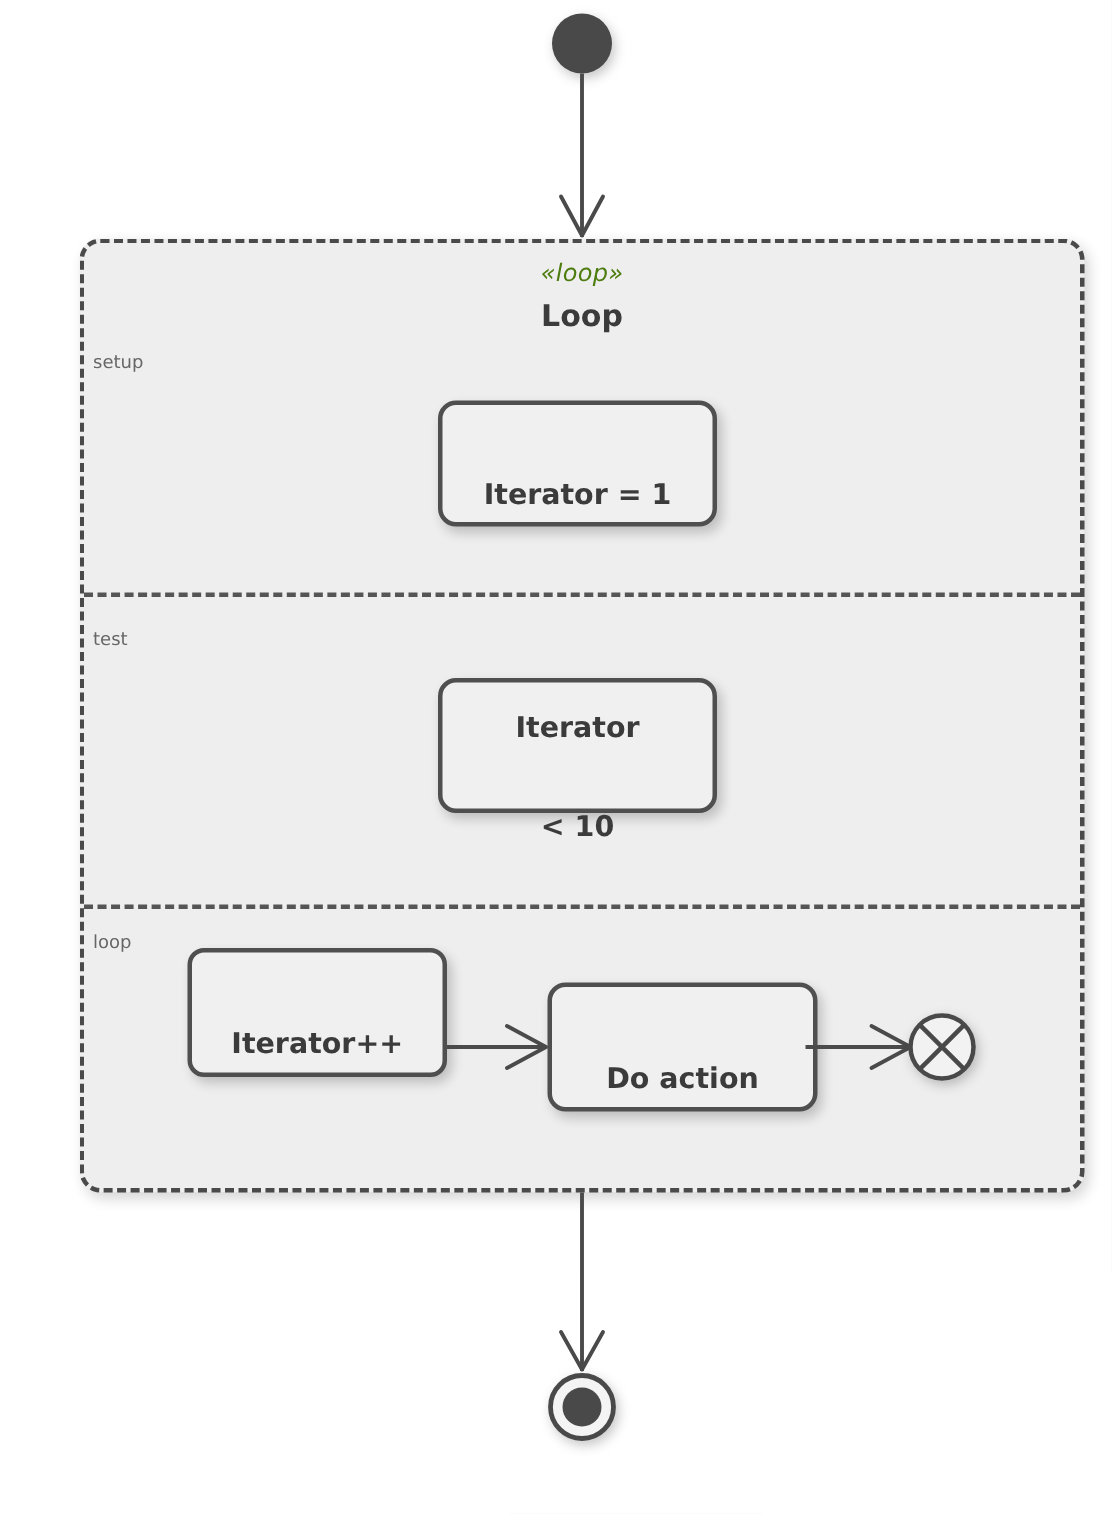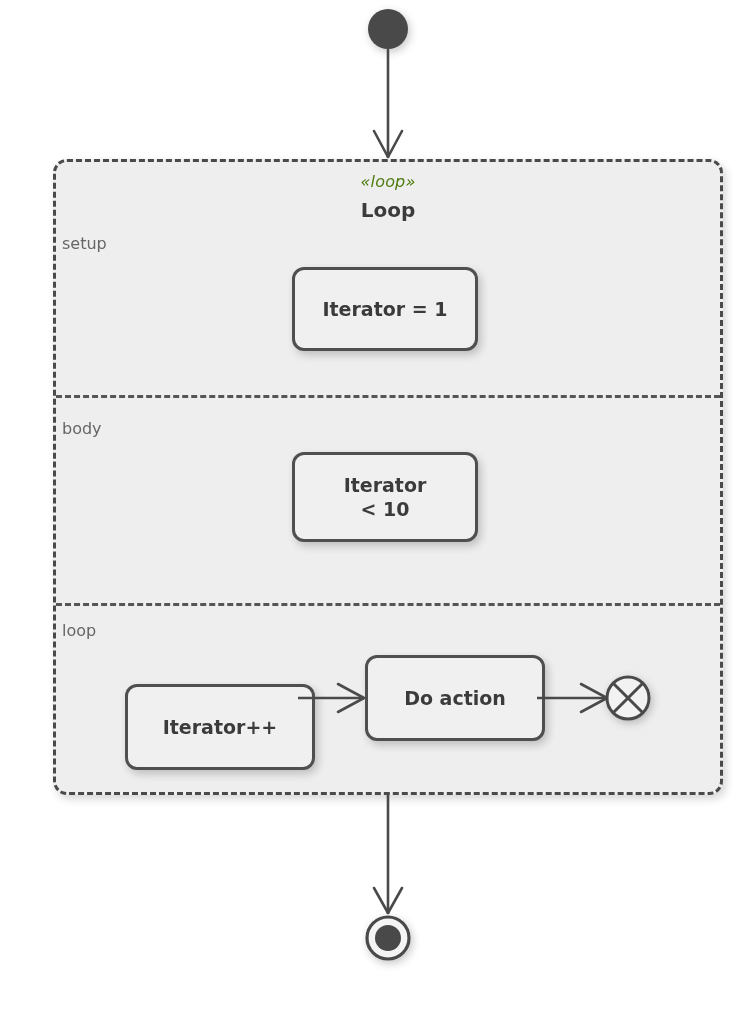--- a/index.html
+++ b/index.html
@@ -70,21 +70,21 @@
     text-align: center;
     font-size: 20px;
     font-weight: bold;
     color: #3b3b3b;
   }
 
   
   .compartment-label {
     position: absolute;
     left: 6px;
-    font-size: 16px;
+    font-size: 12px;
     color: #666666;
     white-space: nowrap;
   }
   .compartment-label.setup { top: 72px; }
   .compartment-label.test  { top: 257px; }
   .compartment-label.body  { top: 459px; }
 
   
   .action-box {
     position: absolute;
@@ -98,24 +98,24 @@
     justify-content: center;
     text-align: center;
     color: #3b3b3b;
     font-weight: bold;
     font-size: 19px;
     line-height: 1.28;
   }
 
   .box-setup  { left: 292px; top: 267px; width: 186px; height: 84px; }
   .box-test   { left: 292px; top: 452px; width: 186px; height: 90px; }
-  .box-incr   { left: 125px; top: 684px; width: 190px; height: 86px; }
+  .box-incr   { left: 125px; top: 632px; width: 173px; height: 86px; border-radius: 11px; }
   .box-doact  { left: 365px; top: 655px; width: 180px; height: 86px; }
 
-  .box-text { display: block; }
+  .box-text { display: block; margin-top: 42px; }
 
   
   #overlay {
     position: absolute;
     left: 0;
     top: 0;
     width: 741px;
     height: 1009px;
     pointer-events: none;
   }
@@ -128,21 +128,21 @@
   <div class="loop-frame">
 
     <div class="loop-stereotype">«loop»</div>
 
     <div class="loop-title">Loop</div>
 
     <div class="compartment-label setup">setup</div>
 
     <div class="divider d1"></div>
 
-    <div class="compartment-label test">body</div>
+    <div class="compartment-label test">test</div>
 
     <div class="divider d2"></div>
 
     <div class="compartment-label body">loop</div>
   </div>
 
   <div class="action-box box-setup">
     <span class="box-text">Iterator = 1</span>
   </div>
 

